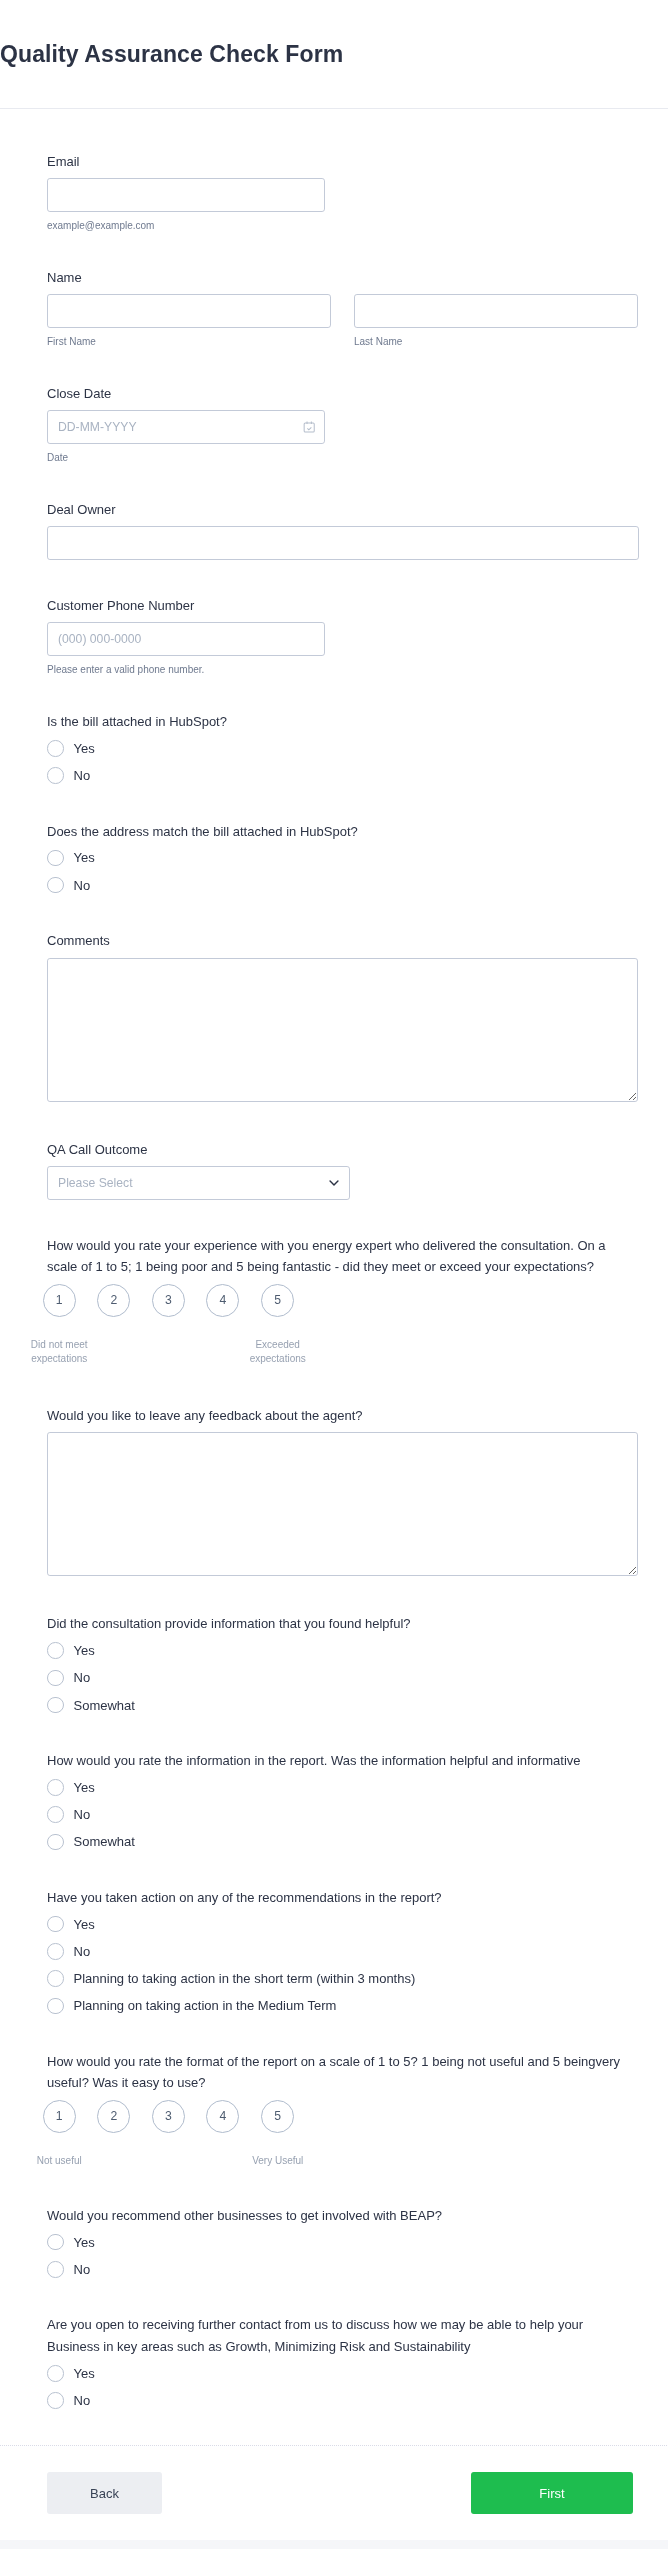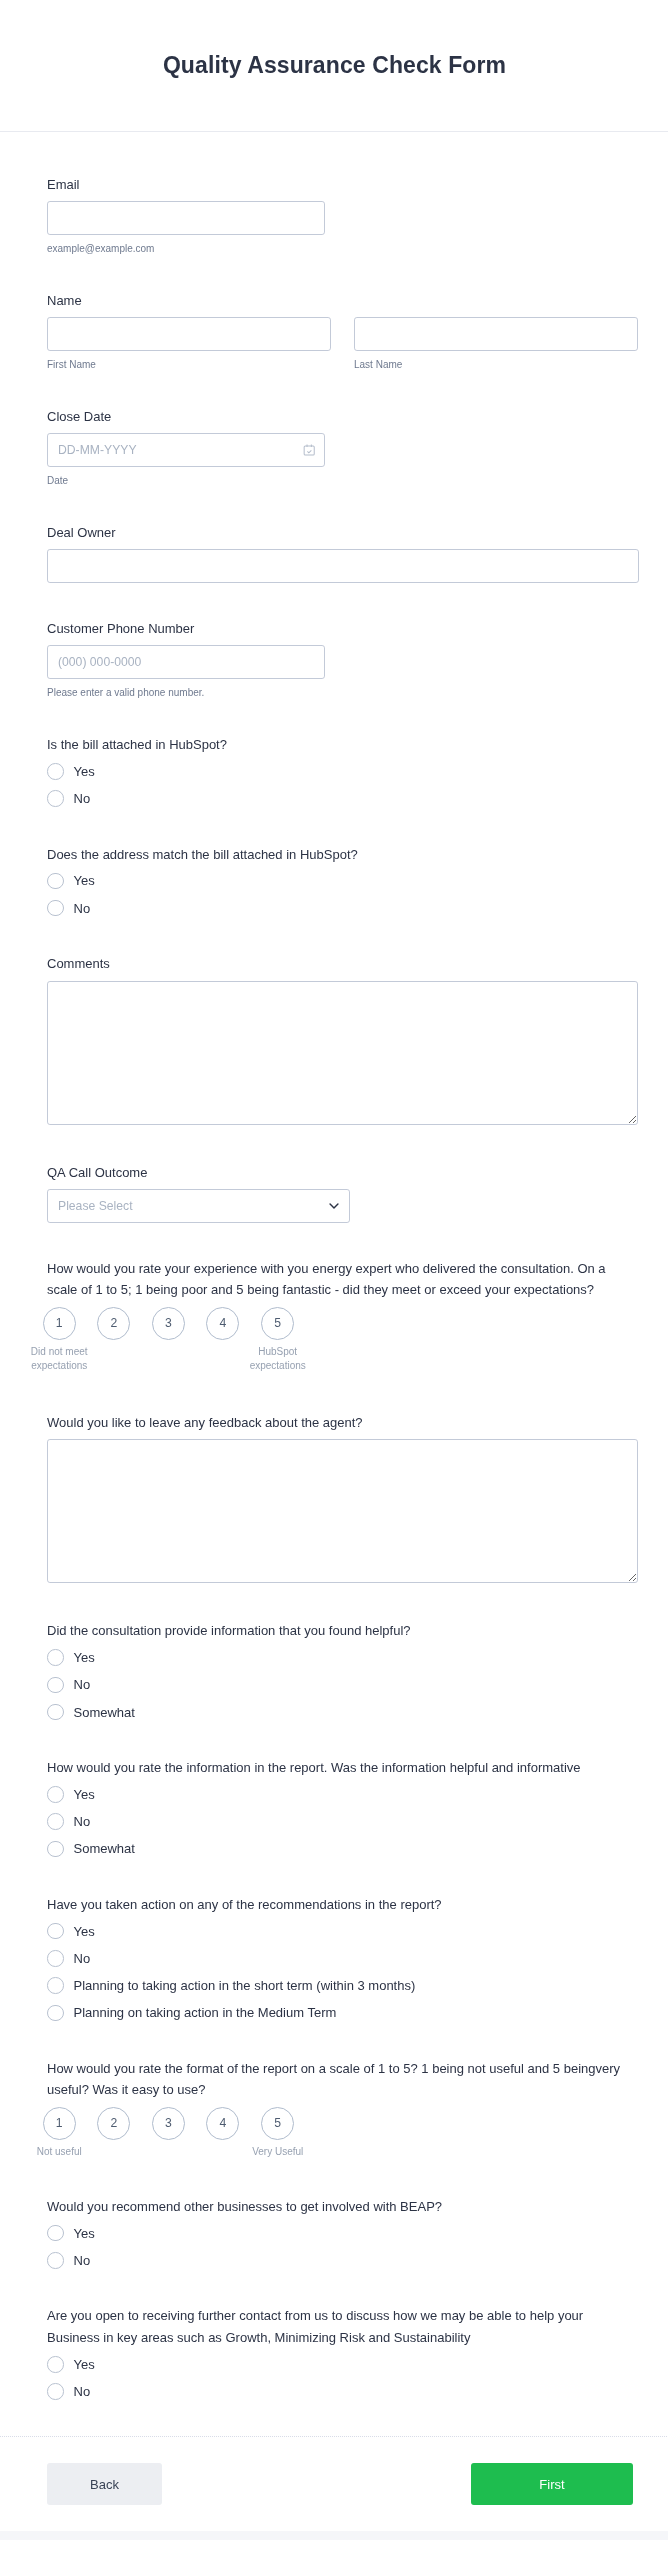--- a/index.html
+++ b/index.html
@@ -8,21 +8,21 @@
     --border:#c3cad8;
     --ph:#a9b3c2;
     --green:#1ebd4f;
     --back-bg:#eceef2;
   }
   *{box-sizing:border-box;}
   html,body{margin:0;padding:0;background:#ffffff;}
   body{font-family:"Liberation Sans", sans-serif;color:var(--text);width:669px;}
   .page{width:669px;background:#fff;}
 
-  header.form-header{height:132px;display:flex;align-items:center;justify-content:center;border-bottom:0.7px solid #e8eaf0;background:#fff;}
+  header.form-header{height:109px;display:flex;align-items:center;border-bottom:0.7px solid #e8eaf0;background:#fff;}
   h1.form-title{margin:0;font-size:23px;font-weight:700;color:var(--text);letter-spacing:0.1px;}
 
   .form-body{padding:42px 30px 0 47px;}
   section.field{margin-bottom:35px;}
   .mt-lg{margin-top:13px;}
 
   .q-label{font-size:13px;font-weight:400;color:var(--text);line-height:21.6px;margin-bottom:5.8px;max-width:591px;}
   .text-input{height:34px;width:100%;border:0.7px solid var(--border);border-radius:2.9px;background:#fff;
     font-family:inherit;font-size:12.2px;color:var(--text);padding:0 10px;outline:none;}
   .text-input::placeholder{color:var(--ph);opacity:1;}
@@ -43,21 +43,21 @@
   .radio-circle{width:16.5px;height:16.5px;border:0.7px solid #b9c2d0;border-radius:50%;background:#fff;flex:0 0 auto;margin-right:10px;}
   .radio-label{font-size:13px;color:var(--text);line-height:17px;}
 
   .select-box{width:303px;height:34px;border:0.7px solid var(--border);border-radius:2.9px;background:#fff;
     display:flex;align-items:center;justify-content:space-between;padding:0 10px;cursor:pointer;}
   .select-text{font-size:12.2px;color:var(--ph);}
 
   .scale-row{display:flex;gap:21.6px;margin-left:-4.3px;}
   .scale-circle{width:33px;height:33px;border:0.7px solid #b0bccd;border-radius:50%;background:#fff;
     display:flex;align-items:center;justify-content:center;font-size:12.2px;color:#4e5c70;cursor:pointer;}
-  .scale-labels{position:relative;margin-top:5px;margin-left:-4.3px;font-size:10px;color:#97a1b1;line-height:13.7px;}
+  .scale-labels{position:relative;margin-top:21px;margin-left:-4.3px;font-size:10px;color:#97a1b1;line-height:13.7px;}
   .scale-labels.h2{height:32px;}
   .scale-labels.h1{height:16px;}
   .scale-label-left{position:absolute;left:16.5px;transform:translateX(-50%);text-align:center;max-width:81px;width:max-content;}
   .scale-label-right{position:absolute;left:235px;transform:translateX(-50%);text-align:center;max-width:88px;width:max-content;}
 
   .footer-divider{border:none;border-top:0.7px dotted #d9dce8;margin:7.2px 0 0 0;}
   footer.form-footer{display:flex;align-items:center;justify-content:space-between;padding:26px 36px 26px 47px;}
   .btn{height:42px;border:none;border-radius:2.9px;font-family:inherit;font-size:13px;cursor:pointer;}
   .btn-back{width:115px;background:var(--back-bg);color:#394356;}
   .btn-submit{width:162px;background:var(--green);color:#ffffff;}
@@ -170,21 +170,21 @@
       <div class="q-label">How would you rate your experience with you energy expert who delivered the consultation. On a scale of 1 to 5; 1 being poor and 5 being fantastic - did they meet or exceed your expectations?</div>
       <div class="scale-row">
         <div class="scale-circle">1</div>
         <div class="scale-circle">2</div>
         <div class="scale-circle">3</div>
         <div class="scale-circle">4</div>
         <div class="scale-circle">5</div>
       </div>
       <div class="scale-labels h2">
         <div class="scale-label-left">Did not meet expectations</div>
-        <div class="scale-label-right">HubSpot expectations</div>
+        <div class="scale-label-right">Exceeded expectations</div>
       </div>
     </section>
 
     <section class="field">
       <div class="q-label">Would you like to leave any feedback about the agent?</div>
       <textarea class="area" style=""></textarea>
     </section>
 
     <section class="field">
       <div class="q-label">Did the consultation provide information that you found helpful?</div>

